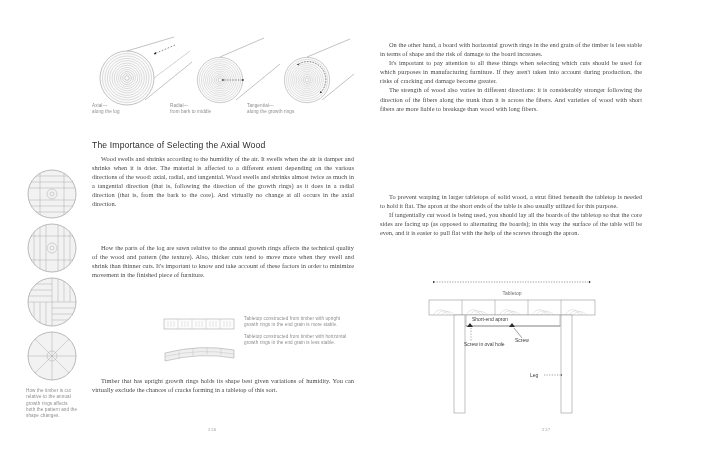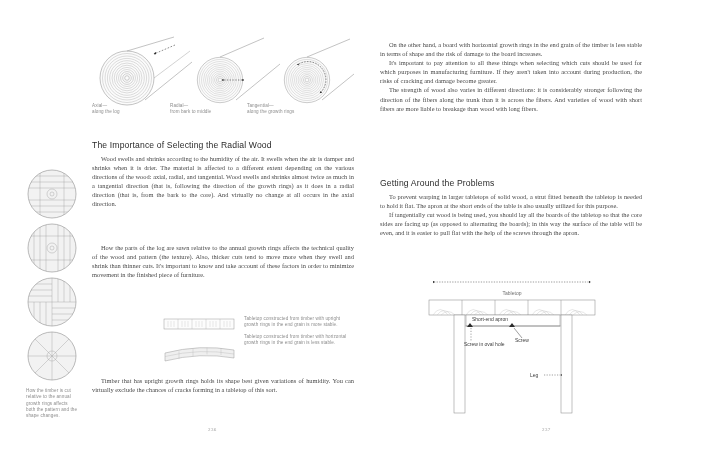--- a/index.html
+++ b/index.html
@@ -237,21 +237,21 @@
       <div class="caption log-cap c1">
         <span>Radial—</span><br>
         <span>from bark to middle</span>
       </div>
       <div class="caption log-cap c2">
         <span>Tangential—</span><br>
         <span>along the growth rings</span>
       </div>
     </div>
 
-    <h2 class="heading" id="left-heading">The Importance of Selecting the Radial Wood</h2>
+    <h2 class="heading" id="left-heading">The Importance of Selecting the Axial Wood</h2>
 
     <div class="body-text" id="left-col-1">
       <p class="first">Wood swells and shrinks according to the humidity of the air. It swells when the air is damper and shrinks when it is drier. The material is affected to a different extent depending on the various directions of the wood: axial, radial, and tangential. Wood swells and shrinks almost twice as much in a tangential direction (that is, following the direction of the growth rings) as it does in a radial direction (that is, from the bark to the core). And virtually no change at all occurs in the axial direction.</p>
     </div>
 
     <div class="body-text" id="left-col-2">
       <p>How the parts of the log are sawn relative to the annual growth rings affects the technical quality of the wood and pattern (the texture). Also, thicker cuts tend to move more when they swell and shrink than thinner cuts. It's important to know and take account of these factors in order to minimize movement in the finished piece of furniture.</p>
     </div>
 
     <div class="body-text" id="left-col-3">
@@ -394,21 +394,20 @@
   </div>
 
   <div class="page page-right">
 
     <div class="body-text" id="right-col-1">
       <p>On the other hand, a board with horizontal growth rings in the end grain of the timber is less stable in terms of shape and the risk of damage to the board increases.</p>
       <p>It's important to pay attention to all these things when selecting which cuts should be used for which purposes in manufacturing furniture. If they aren't taken into account during production, the risks of cracking and damage become greater.</p>
       <p>The strength of wood also varies in different directions: it is considerably stronger following the direction of the fibers along the trunk than it is across the fibers. And varieties of wood with short fibers are more liable to breakage than wood with long fibers.</p>
     </div>
 
-    <h2 class="heading" id="right-heading">Getting Around the Problems</h2>
 
     <div class="body-text" id="right-col-2">
       <p>To prevent warping in larger tabletops of solid wood, a strut fitted beneath the tabletop is needed to hold it flat. The apron at the short ends of the table is also usually utilized for this purpose.</p>
       <p>If tangentially cut wood is being used, you should lay all the boards of the tabletop so that the core sides are facing up (as opposed to alternating the boards); in this way the surface of the table will be even, and it is easier to pull flat with the help of the screws through the apron.</p>
     </div>
 
     <div id="table-figure">
       <svg width="280" height="140" viewBox="0 0 280 140">
         <defs>
           <marker id="tick" markerWidth="5" markerHeight="6" refX="2.5" refY="3" orient="auto">

